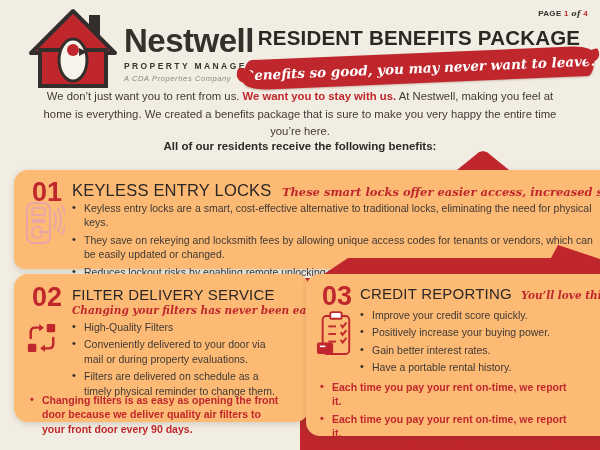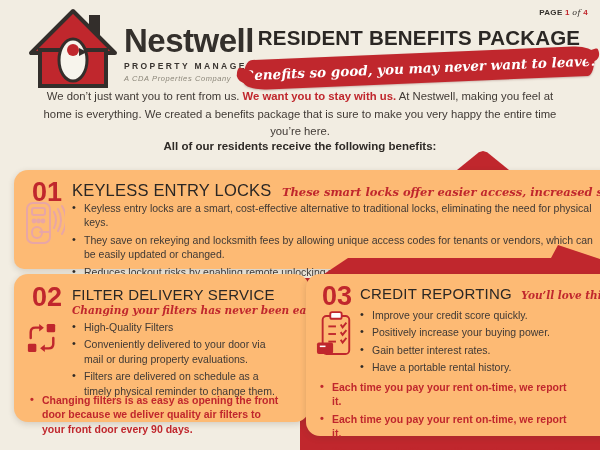--- a/index.html
+++ b/index.html
@@ -82,21 +82,21 @@
   </div>
   <div class="abs" style="left:124px;top:24px;">
     <div class="logo-name">Nestwell</div>
     <div class="logo-sub">PROPERTY MANAGEMENT</div>
     <div class="logo-tag">A CDA Properties Company</div>
   </div>
 
   <div class="abs page-ind" style="right:12px;top:8px;">
     <span>PAGE</span>
     <span class="red">1</span>
-    <span class="script" style="font-weight:normal;">of</span>
+    <span class="script" style="font-weight:bold;">of</span>
     <span class="red">4</span>
   </div>
 
   <div class="abs doc-title" style="left:244px;top:26px;">RESIDENT BENEFITS PACKAGE</div>
 
   <div class="abs banner" style="left:243px;top:53px;">
     <span class="script banner-text">Benefits so good, you may never want to leave.</span>
   </div>
 
   <p class="abs intro" style="left:40px;top:88px;margin:0;"><span>We don’t just want you to rent from us. </span><strong class="red">We want you to stay with us.</strong><span> At Nestwell, making you feel at home is everything. We created a benefits package that is sure to make you very happy the entire time you’re here.</span></p>

